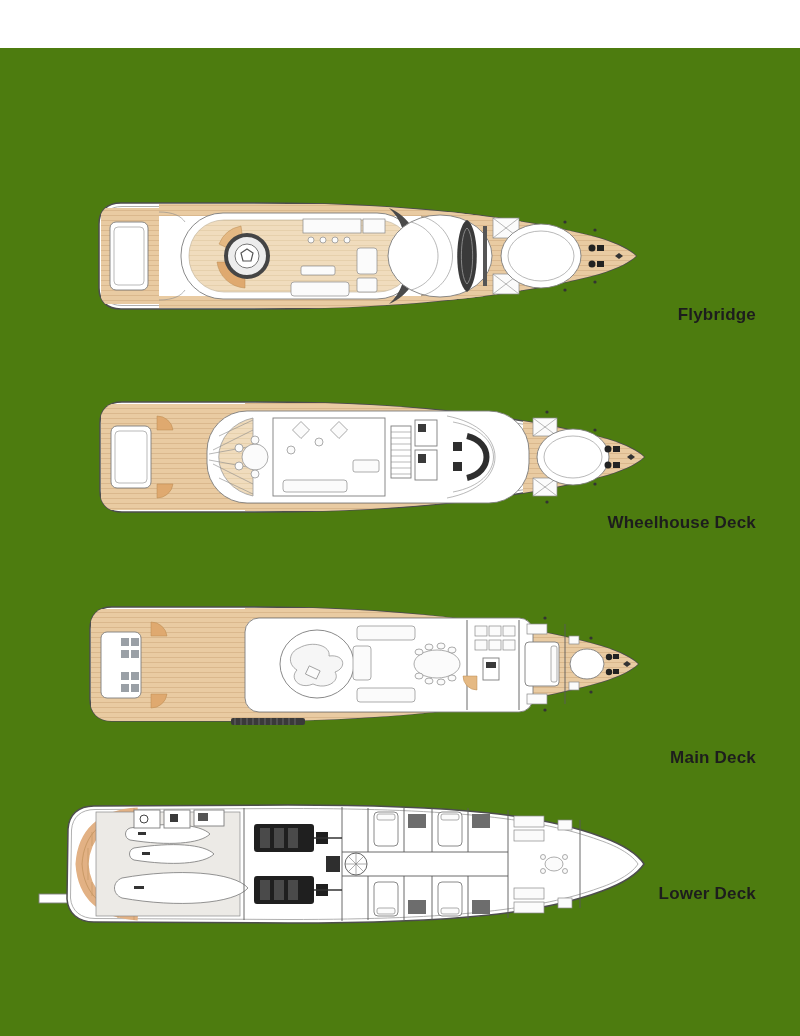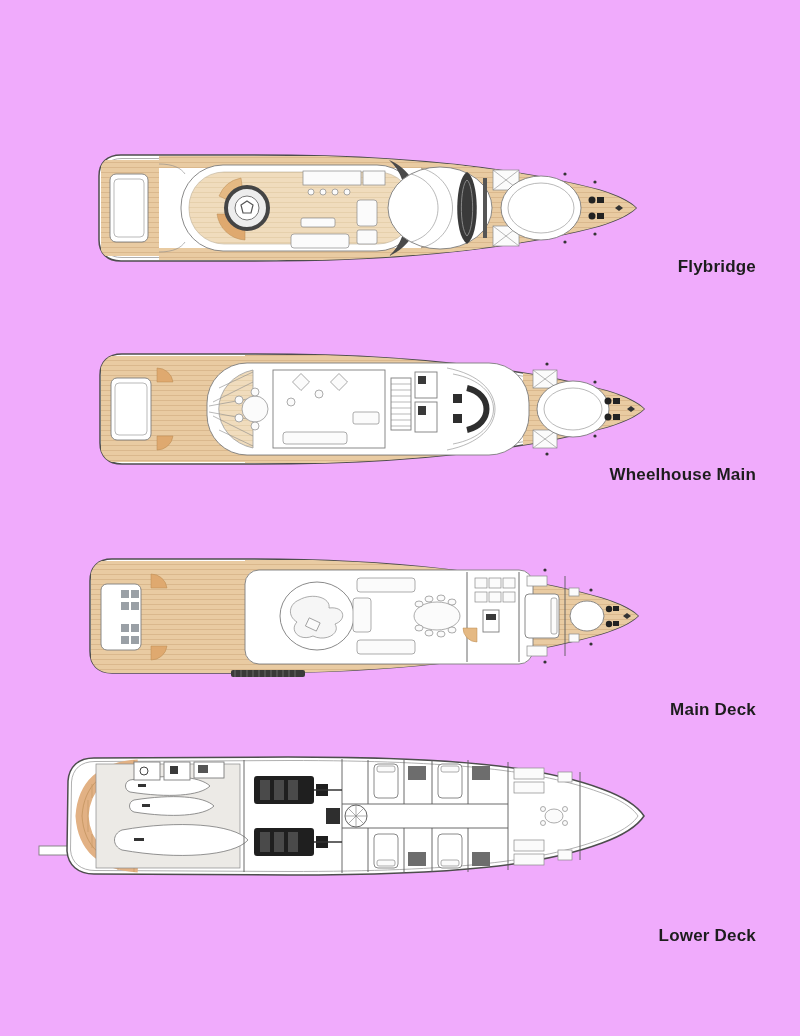--- a/index.html
+++ b/index.html
@@ -1,18 +1,18 @@
 <!DOCTYPE html>
 <html><head>
 <meta charset="utf-8">
 <style>
   html,body{margin:0;padding:0;background:#ffffff;}
   body{width:800px;height:1036px;position:relative;overflow:hidden;
        font-family:"Liberation Sans", sans-serif;}
-  .stage{position:absolute;inset:0;background:#f0abfc;}
+  .stage{position:absolute;inset:0;background:#4d7c0f;margin-top:48px;}
   .deck-plan{position:absolute;}
   .deck-label{position:absolute;right:44px;font-weight:bold;font-size:17px;
               letter-spacing:.2px;color:#1d1d1d;white-space:nowrap;}
   svg{display:block;}
   .hull{fill:#ffffff;stroke:#4d4d4d;stroke-width:1.5;}
   .inner{fill:none;stroke:#9c9c9c;stroke-width:.8;}
   .room{fill:#ffffff;stroke:#7d7d7d;stroke-width:.9;}
   .furn{fill:#fbfbfb;stroke:#8a8a8a;stroke-width:.7;}
   .thin{stroke:#8a8a8a;stroke-width:.6;fill:none;}
   .wall{stroke:#5a5a5a;stroke-width:.9;fill:none;}
@@ -185,21 +185,21 @@
     <rect x="518" y="48" width="7" height="6" fill="#222"></rect>
           <rect x="518" y="64" width="7" height="6" fill="#222"></rect>
   </g>
   <polygon points="532,59 536,56 540,59 536,62" fill="#333"></polygon>
   <circle cx="452" cy="14" r="1.6" fill="#333"></circle>
         <circle cx="452" cy="104" r="1.6" fill="#333"></circle>
   <circle cx="500" cy="32" r="1.6" fill="#333"></circle>
         <circle cx="500" cy="86" r="1.6" fill="#333"></circle>
 </svg>
 </div>
-<div class="deck-label" style="top:465px">Wheelhouse Main</div>
+<div class="deck-label" style="top:465px">Wheelhouse Deck</div>
 
 <div class="deck-plan" style="left:85px;top:554px;width:557px;height:126px;">
 <svg viewBox="0 0 557 126" width="557" height="126">
   <defs>
     <clipPath id="mdHull">
             <path d="M553 62C548 57 536 50 516 44C428 19 304 5 162 5L27 5C13 5 5 13 5 27L5 97C5 111 13 119 27 119L162 119C304 119 428 105 516 80C536 74 548 67 553 62Z"></path>
           </clipPath>
   </defs>
   <path class="hull" d="M553 62C548 57 536 50 516 44C428 19 304 5 162 5L27 5C13 5 5 13 5 27L5 97C5 111 13 119 27 119L162 119C304 119 428 105 516 80C536 74 548 67 553 62Z"></path>
   <path class="inner" d="M547 62C543 58 532 52 513 46C426 22 303 8.5 162 8.5L28 8.5C15 8.5 8.5 15.5 8.5 28L8.5 96C8.5 108.5 15 115.5 28 115.5L162 115.5C303 115.5 426 102 513 78C532 72 543 66 547 62Z"></path>
@@ -388,15 +388,15 @@
     <circle cx="505" cy="57" r="2.5" class="furn"></circle>
           <circle cx="527" cy="57" r="2.5" class="furn"></circle>
     <circle cx="505" cy="71" r="2.5" class="furn"></circle>
           <circle cx="527" cy="71" r="2.5" class="furn"></circle>
     <rect x="520" y="20" width="14" height="10" class="furn"></rect>
     <rect x="520" y="98" width="14" height="10" class="furn"></rect>
     <line x1="542" y1="20" x2="542" y2="108" class="wall"></line>
   </g>
 </svg>
 </div>
-<div class="deck-label" style="top:926px">Lower Deck</div>
+<div class="deck-label" style="top:836px">Lower Deck</div>
 
 </div>
 
 </body></html>

